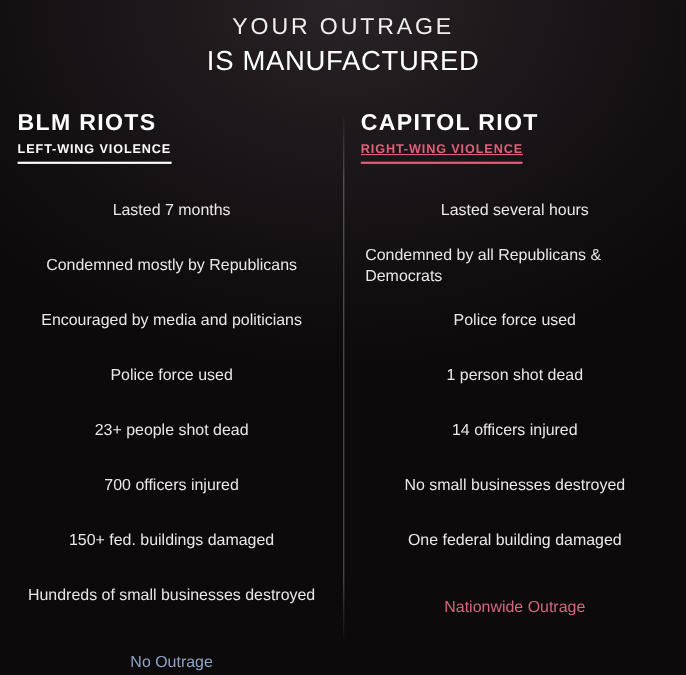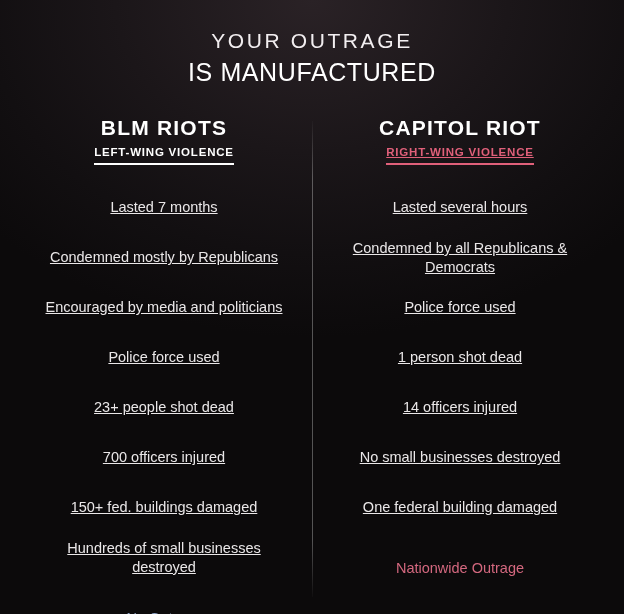--- a/index.html
+++ b/index.html
@@ -14,21 +14,21 @@
     font-family: "Liberation Sans", sans-serif;
   }
   .poster {
     position: relative;
     width: 624px;
     height: 614px;
     box-sizing: border-box;
     background:
       radial-gradient(ellipse 70% 55% at 50% 0%, #2a2226 0%, #1b1619 45%, #120f11 75%, #0c0a0b 100%),
       #0c0a0b;
-    padding: 16px;
+    padding: 0;
     overflow: hidden;
   }
   .header {
     text-align: center;
     padding-top: 12px;
   }
   .title-line1 {
     color: #f2eef0;
     font-size: 21px;
     letter-spacing: 2.6px;
@@ -53,21 +53,20 @@
     left: 50%;
     top: 6px;
     bottom: 34px;
     width: 1px;
     background: linear-gradient(to bottom, rgba(255,255,255,0.02), rgba(255,255,255,0.30) 12%, rgba(255,255,255,0.30) 88%, rgba(255,255,255,0.02));
   }
   .col {
     width: 50%;
     box-sizing: border-box;
     padding: 0 16px;
-    text-align: center;
   }
   .col-title {
     color: #ffffff;
     font-size: 21px;
     font-weight: bold;
     letter-spacing: 1.2px;
     line-height: 1.2;
   }
   .col-sub {
     display: inline-block;
@@ -92,21 +91,20 @@
   .row {
     color: #eae7e8;
     font-size: 14.5px;
     line-height: 1.32;
     height: 50px;
     display: flex;
     align-items: center;
     justify-content: center;
     padding: 0 4px;
     box-sizing: border-box;
-    text-decoration: underline;
   }
   .footer-row {
     margin-top: 22px;
     height: 26px;
     display: flex;
     align-items: center;
     justify-content: center;
     font-size: 14.5px;
   }
   .footer-left { color: #8ea3c6; }

